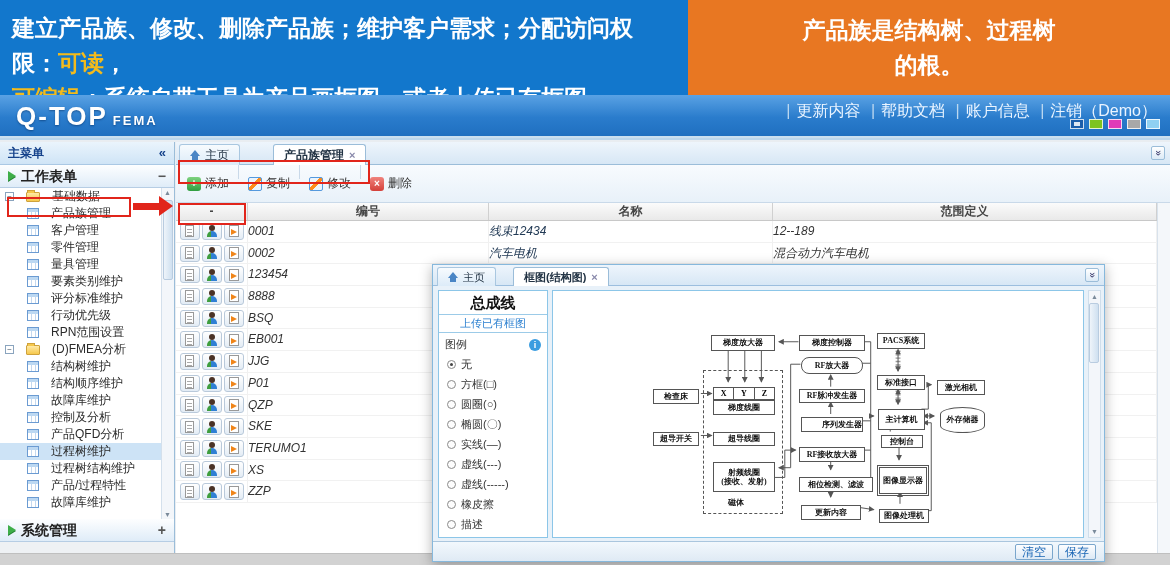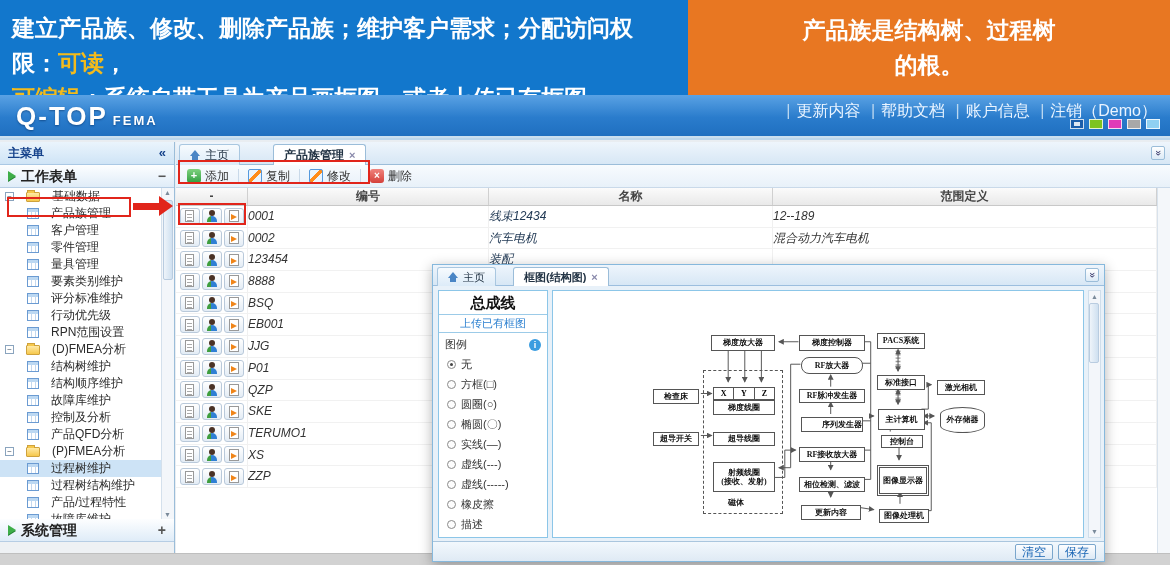--- a/index.html
+++ b/index.html
@@ -53,21 +53,21 @@
   
   #main { position:absolute; left:176px; top:2px; width:994px; height:413px; background:#fff; }
   .tabbar { position:relative; height:23px; background:linear-gradient(#eef5fc,#d7e7f5); border-bottom:1px solid #9bbdd9; }
   .tab { position:absolute; top:2px; height:21px; line-height:20px; font-size:12px; padding:0 10px; border:1px solid #a9c7e0; border-bottom:none; border-radius:3px 3px 0 0; background:linear-gradient(#f7fbfe,#dcebf8); color:#234; display:flex; align-items:center; gap:5px; cursor:pointer; }
   .tab.active { background:#fff; border-color:#9bbdd9; font-weight:bold; }
   .tab .x { color:#88a; font-size:11px; cursor:pointer; }
   .ico-home { width:0; height:0; border-left:5px solid transparent; border-right:5px solid transparent; border-bottom:6px solid #4a85c5; position:relative; top:-2px; }
   .ico-home::after { content:""; position:absolute; left:-3px; top:6px; width:6px; height:4px; background:#4a85c5; }
   .dblchev { position:absolute; right:5px; top:4px; width:14px; height:14px; border:1px solid #9bbdd9; border-radius:2px; background:linear-gradient(#fff,#dceaf6); color:#336; font-size:10px; line-height:12px; text-align:center; cursor:pointer; }
   .dblchev i { display:inline-block; transform:rotate(90deg); font-style:normal; }
-  .toolbar { height:23px; background:linear-gradient(#f8fbfe,#e8f1f9); border-bottom:1px solid #c9d9e9; display:flex; align-items:center; padding:0 8px; gap:6px; font-size:12px; color:#333; }
+  .toolbar { height:38px; background:linear-gradient(#f8fbfe,#e8f1f9); border-bottom:1px solid #c9d9e9; display:flex; padding:0 8px; gap:6px; font-size:12px; color:#333; }
   .tbtn { display:flex; align-items:center; gap:4px; cursor:pointer; padding:1px 3px; }
   .tsep { width:1px; height:14px; background:#c9d9e9; }
   .ti-add { width:14px; height:14px; border-radius:3px; background:linear-gradient(#7ed27e,#2f9e3f); color:#fff; font-size:11px; line-height:13px; text-align:center; }
   .ti-add::before { content:"+"; font-weight:bold; }
   .ti-edit { width:14px; height:14px; border-radius:2px; border:1px solid #5599dd; background:linear-gradient(135deg,#eaf4fd 40%,#ff8c1a 40%,#ff8c1a 62%,#eaf4fd 62%); }
   .ti-del { width:14px; height:14px; border-radius:3px; background:linear-gradient(#f0837d,#d4403a); color:#fff; font-size:10px; line-height:13px; text-align:center; }
   .ti-del::before { content:"×"; font-weight:bold; }
 
   
   .grid { position:relative; font-size:12px; color:#333; }
@@ -228,25 +228,20 @@
             <span class="ico-table"></span>
             <span>故障库维护</span>
           </div>
         <div class="ti leaf">
             <span class="ico-table"></span>
             <span>控制及分析</span>
           </div>
         <div class="ti leaf">
             <span class="ico-table"></span>
             <span>产品QFD分析</span>
-          </div>
-        <div class="ti folder">
-            <span class="exp"></span>
-            <span class="ico-folder"></span>
-            <span>(P)FMEA分析</span>
           </div>
         <div class="ti leaf selected">
             <span class="ico-table"></span>
             <span>过程树维护</span>
           </div>
         <div class="ti leaf">
             <span class="ico-table"></span>
             <span>过程树结构维护</span>
           </div>
         <div class="ti leaf">
@@ -637,21 +632,21 @@
           <div class="dbox" style="left:246px;top:98px;width:66px;height:14px;">RF脉冲发生器</div>
           <div class="dbox" style="left:325px;top:118px;width:47px;height:21px;">主计算机</div>
           <div class="dbox cyl" style="left:387px;top:116px;width:45px;height:26px;">外存储器</div>
           <div class="dbox" style="left:248px;top:126px;width:62px;height:15px;padding-left:20px;">序列发生器</div>
           <div class="dbox" style="left:100px;top:141px;width:46px;height:14px;">超导开关</div>
           <div class="dbox" style="left:160px;top:141px;width:62px;height:14px;">超导线圈</div>
           <div class="dbox" style="left:246px;top:156px;width:66px;height:15px;">RF接收放大器</div>
           <div class="dbox" style="left:328px;top:144px;width:42px;height:13px;">控制台</div>
           <div class="dbox" style="left:160px;top:171px;width:62px;height:30px;">射频线圈
 (接收、发射)</div>
-          <div class="dbox" style="left:246px;top:186px;width:66px;height:15px;">相位检测、滤波</div>
+          <div class="dbox" style="left:246px;top:186px;width:74px;height:15px;">相位检测、滤波</div>
           <div class="dbox dbl" style="left:326px;top:176px;width:48px;height:27px;">图像显示器</div>
           <div class="dbox plain" style="left:168px;top:206px;width:30px;height:12px;">磁体</div>
           <div class="dbox" style="left:248px;top:214px;width:60px;height:15px;">更新内容</div>
           <div class="dbox" style="left:326px;top:218px;width:50px;height:14px;">图像处理机</div>
         </div>
       </div>
       <div class="ov-scroll">
           <div class="sb-thumb" style="top:12px;height:60px;left:0px;"></div>
         </div>
     </div>

